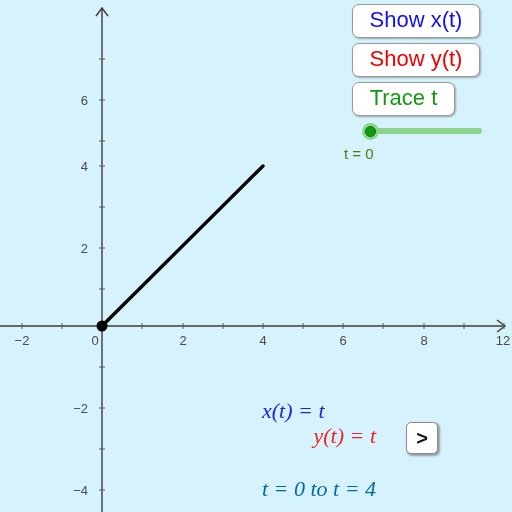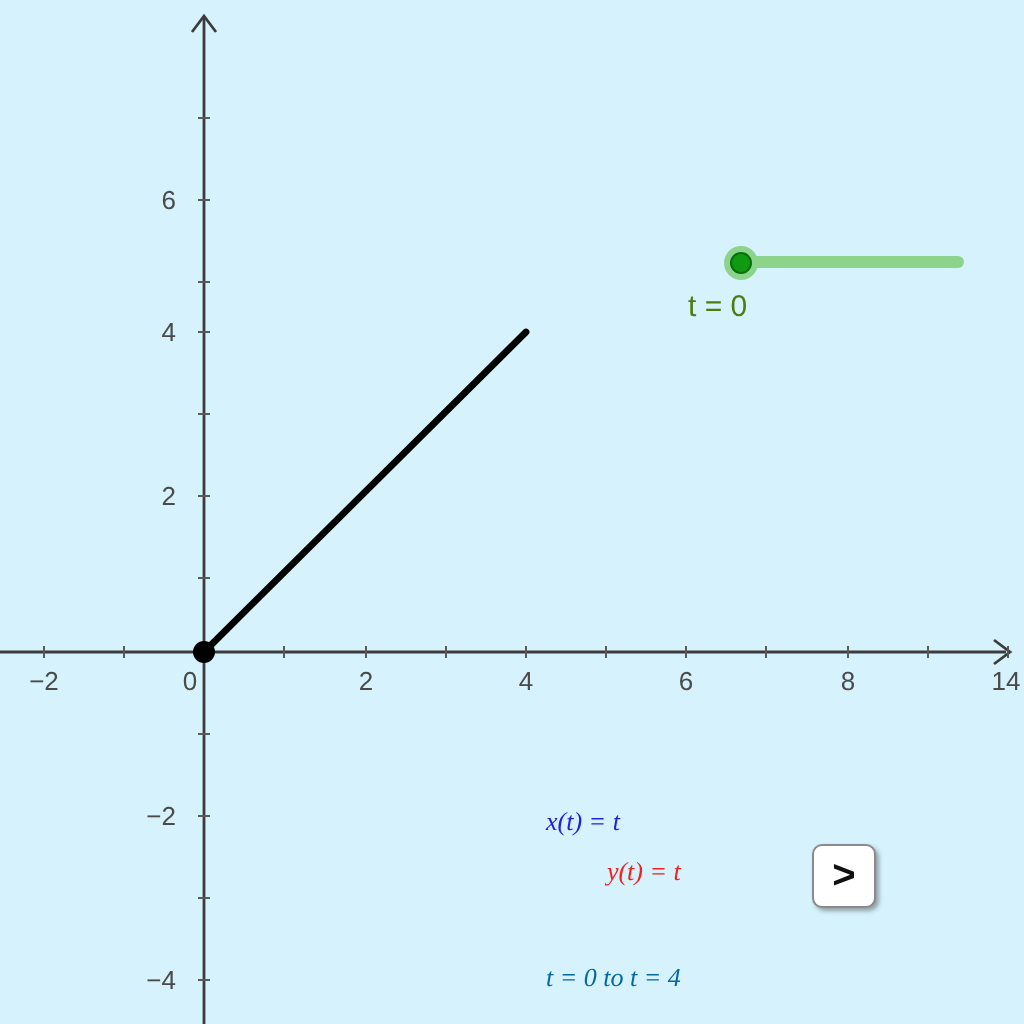--- a/index.html
+++ b/index.html
@@ -72,24 +72,24 @@
   #slider-value{
     position:absolute;left:344px;top:145px;
     font-family:"Liberation Sans", sans-serif;
     font-size:15px;
     color:#4d7c0f;
     white-space:nowrap;
   }
 
   
   #equations{
-    position:absolute;left:273px;top:398px;
+    position:absolute;left:262px;top:398px;
     font-family:"Liberation Serif", serif;
     font-style:italic;
-    font-size:13px;
+    font-size:22px;
     line-height:25px;
     white-space:nowrap;
   }
   #eq-x{color:#2222dd;}
   #eq-y{color:#ee2222;text-align:right;}
   #eq-range{color:#0369a1;margin-top:28px;}
 
   
   #play-button{
     position:absolute;left:406px;top:422px;
@@ -158,29 +158,34 @@
 
     <circle cx="102" cy="326" r="5.5" fill="#000000"></circle>
   </svg>
 
   <div class="axis-label xlab" style="left:22px;top:333px;">−2</div>
   <div class="axis-label xlab" style="left:95px;top:333px;">0</div>
   <div class="axis-label xlab" style="left:183px;top:333px;">2</div>
   <div class="axis-label xlab" style="left:263px;top:333px;">4</div>
   <div class="axis-label xlab" style="left:343px;top:333px;">6</div>
   <div class="axis-label xlab" style="left:424px;top:333px;">8</div>
-  <div class="axis-label xlab" style="left:503px;top:333px;">14</div>
+  <div class="axis-label xlab" style="left:503px;top:333px;">12</div>
 
   <div class="axis-label ylab" style="left:64px;top:100px;width:24px;">6</div>
   <div class="axis-label ylab" style="left:64px;top:166px;width:24px;">4</div>
   <div class="axis-label ylab" style="left:64px;top:248px;width:24px;">2</div>
   <div class="axis-label ylab" style="left:64px;top:408px;width:24px;">−2</div>
   <div class="axis-label ylab" style="left:64px;top:490px;width:24px;">−4</div>
 
 
+  <div id="panel">
+    <div class="gbtn" id="btn-show-x">Show x(t)</div>
+    <div class="gbtn" id="btn-show-y">Show y(t)</div>
+    <div class="gbtn" id="btn-trace">Trace t</div>
+  </div>
 
   <div id="slider-wrap">
     <div id="slider-track"></div>
     <div id="slider-halo">
       <div id="slider-knob"></div>
     </div>
   </div>
   <div id="slider-value">t = 0</div>
 
   <div id="equations">

